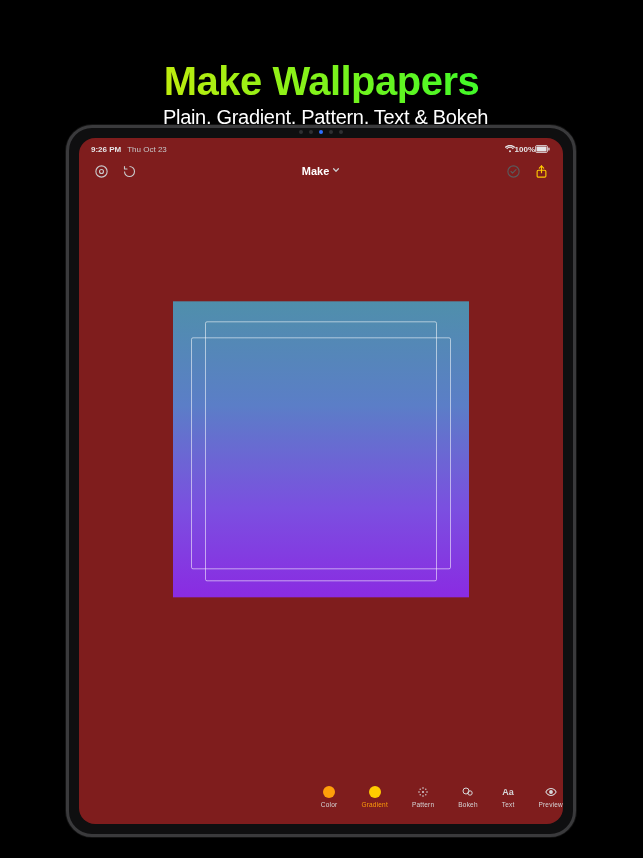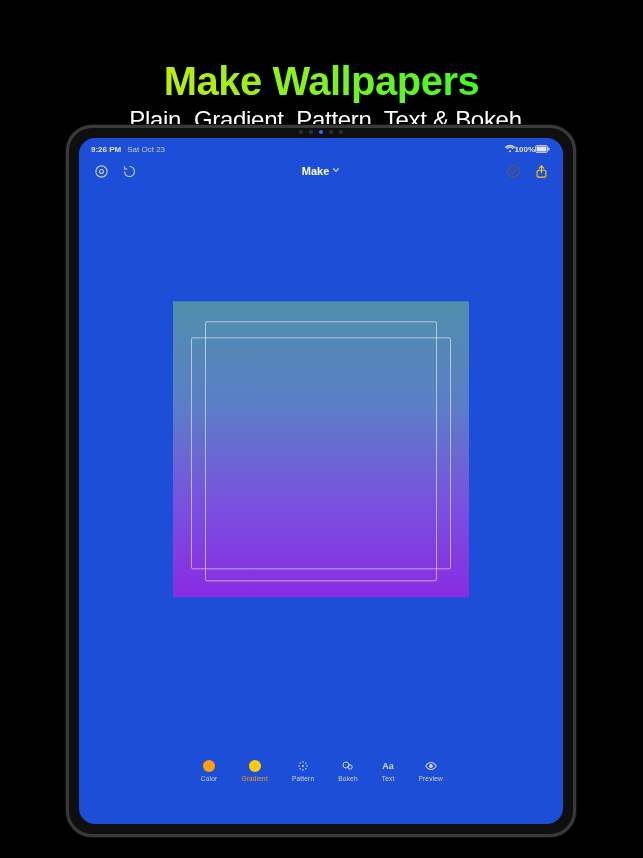--- a/index.html
+++ b/index.html
@@ -19,21 +19,21 @@
   .promo-title {
     font-size: 40px;
     font-weight: 700;
     background: linear-gradient(90deg,#ffe600 0%,#00ff36 100%);
     -webkit-background-clip: text;
     background-clip: text;
     color: transparent;
     letter-spacing: -0.5px;
   }
   .promo-sub {
-    font-size: 24px;
+    font-size: 20px;
     font-weight: 500;
     color: #fff;
     margin-top: 2px;
     letter-spacing: -0.3px;
     padding-left: 8px;
   }
   
   .device {
     position: absolute;
     left: 66px;
@@ -47,21 +47,21 @@
     overflow: hidden;
   }
   .device::before{ 
     content:"";
     position:absolute; right:-6px; top:160px; width:3px; height:60px;
     background:#2a2a2c; border-radius:2px;
   }
   .screen {
     position: absolute;
     inset: 10px;
-    background: #1d4ed8;
+    background: #7f1d1d;
     border-radius: 16px;
     display: flex;
     flex-direction: column;
   }
   
   .camera-cluster{
     position:absolute; top:2px; left:50%; transform:translateX(-50%);
     display:flex; gap:6px; align-items:center;
   }
   .cam-dot{ width:4px; height:4px; border-radius:50%; background:#2f2f31;}
@@ -116,22 +116,24 @@
     border:1px solid rgba(255,255,255,0.55);
     border-radius:2px;
   }
   .frame.a{ left:32px; top:20px; width:232px; height:260px;}
   .frame.b{ left:18px; top:36px; width:260px; height:232px;}
 
   
   .toolbar{
     height:64px;
     display:flex;
+    flex-direction:column;
     justify-content:flex-end;
     padding-bottom:10px;
+    align-items:flex-end;
   }
   .tool-row{
     display:flex; justify-content:center; gap:24px;
   }
   .tool{
     display:flex; flex-direction:column; align-items:center; gap:3px;
     cursor:pointer; color:#d6d6d8;
   }
   .tool .dot{
     width:12px; height:12px; border-radius:50%;
@@ -159,21 +161,21 @@
       <span class="cam-dot blue"></span>
       <span class="cam-dot"></span>
       <span class="cam-dot"></span>
   </div>
 
   <div class="screen">
 
     <div class="status">
       <div class="status-left">
         <span>9:26 PM</span>
-        <span class="status-date">Sat Oct 23</span>
+        <span class="status-date">Thu Oct 23</span>
       </div>
       <div class="status-right">
         <span class="wifi-ico">
           <svg width="10" height="8" viewBox="0 0 10 8">
               <path d="M5 7.2a1 1 0 100-2 1 1 0 000 2zM1.2 3.4a5.4 5.4 0 017.6 0l-.9.9a4.1 4.1 0 00-5.8 0l-.9-.9zM-.2 2a7.4 7.4 0 0110.4 0l-.9.9a6.1 6.1 0 00-8.6 0L-.2 2z" fill="#e5e5e7"></path>
             </svg>
         </span>
         <span class="batt-pct">100%</span>
         <span class="batt-ico">
           <svg width="16" height="8" viewBox="0 0 16 8">

